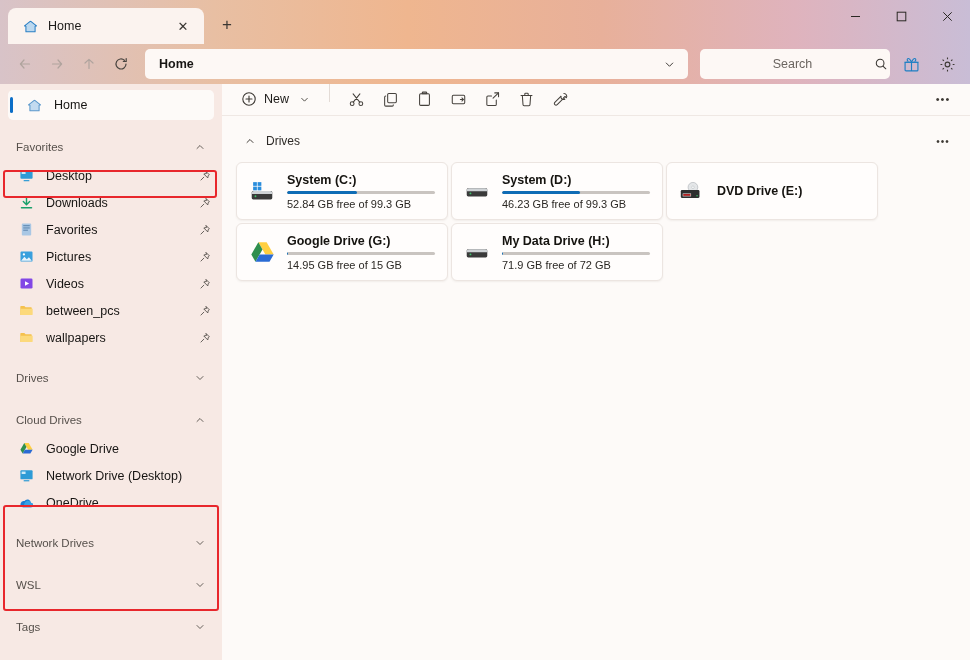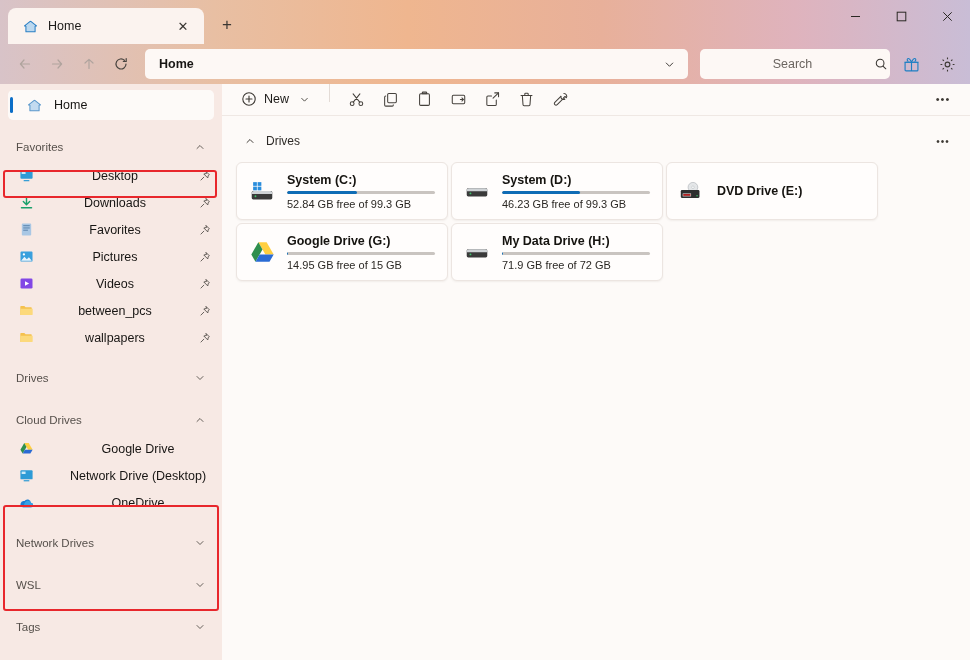--- a/index.html
+++ b/index.html
@@ -198,24 +198,23 @@
     color: #56504b;
   }
   .side-group-head .gchev { color: #56504b; display:flex; }
 
   .side-item {
     height: 27px;
     margin: 0 8px;
     display: flex;
     align-items: center;
     padding-left: 10px;
-    gap: 28px;
+    gap: 12px;
     border-radius: 4px;
     cursor: pointer;
-    text-align: center;
   }
   .side-item .lbl {
     flex: 1;
     font-size: 12.5px;
     color: #171513;
     white-space: nowrap;
   }
   .pin {
     width: 18px;
     display: flex; align-items: center; justify-content: center;

